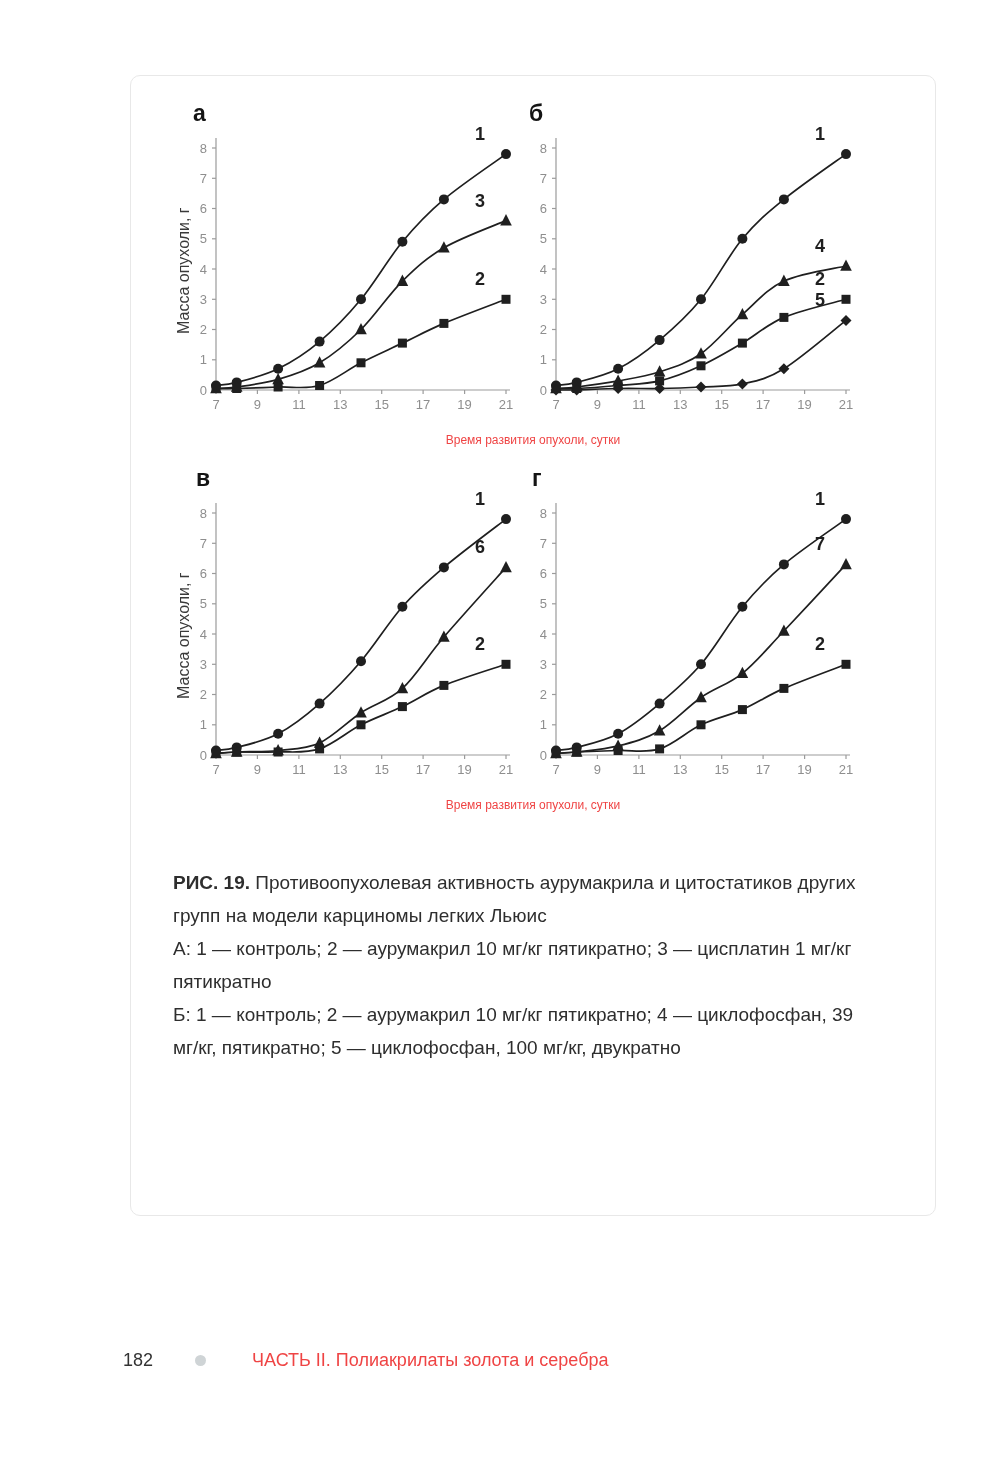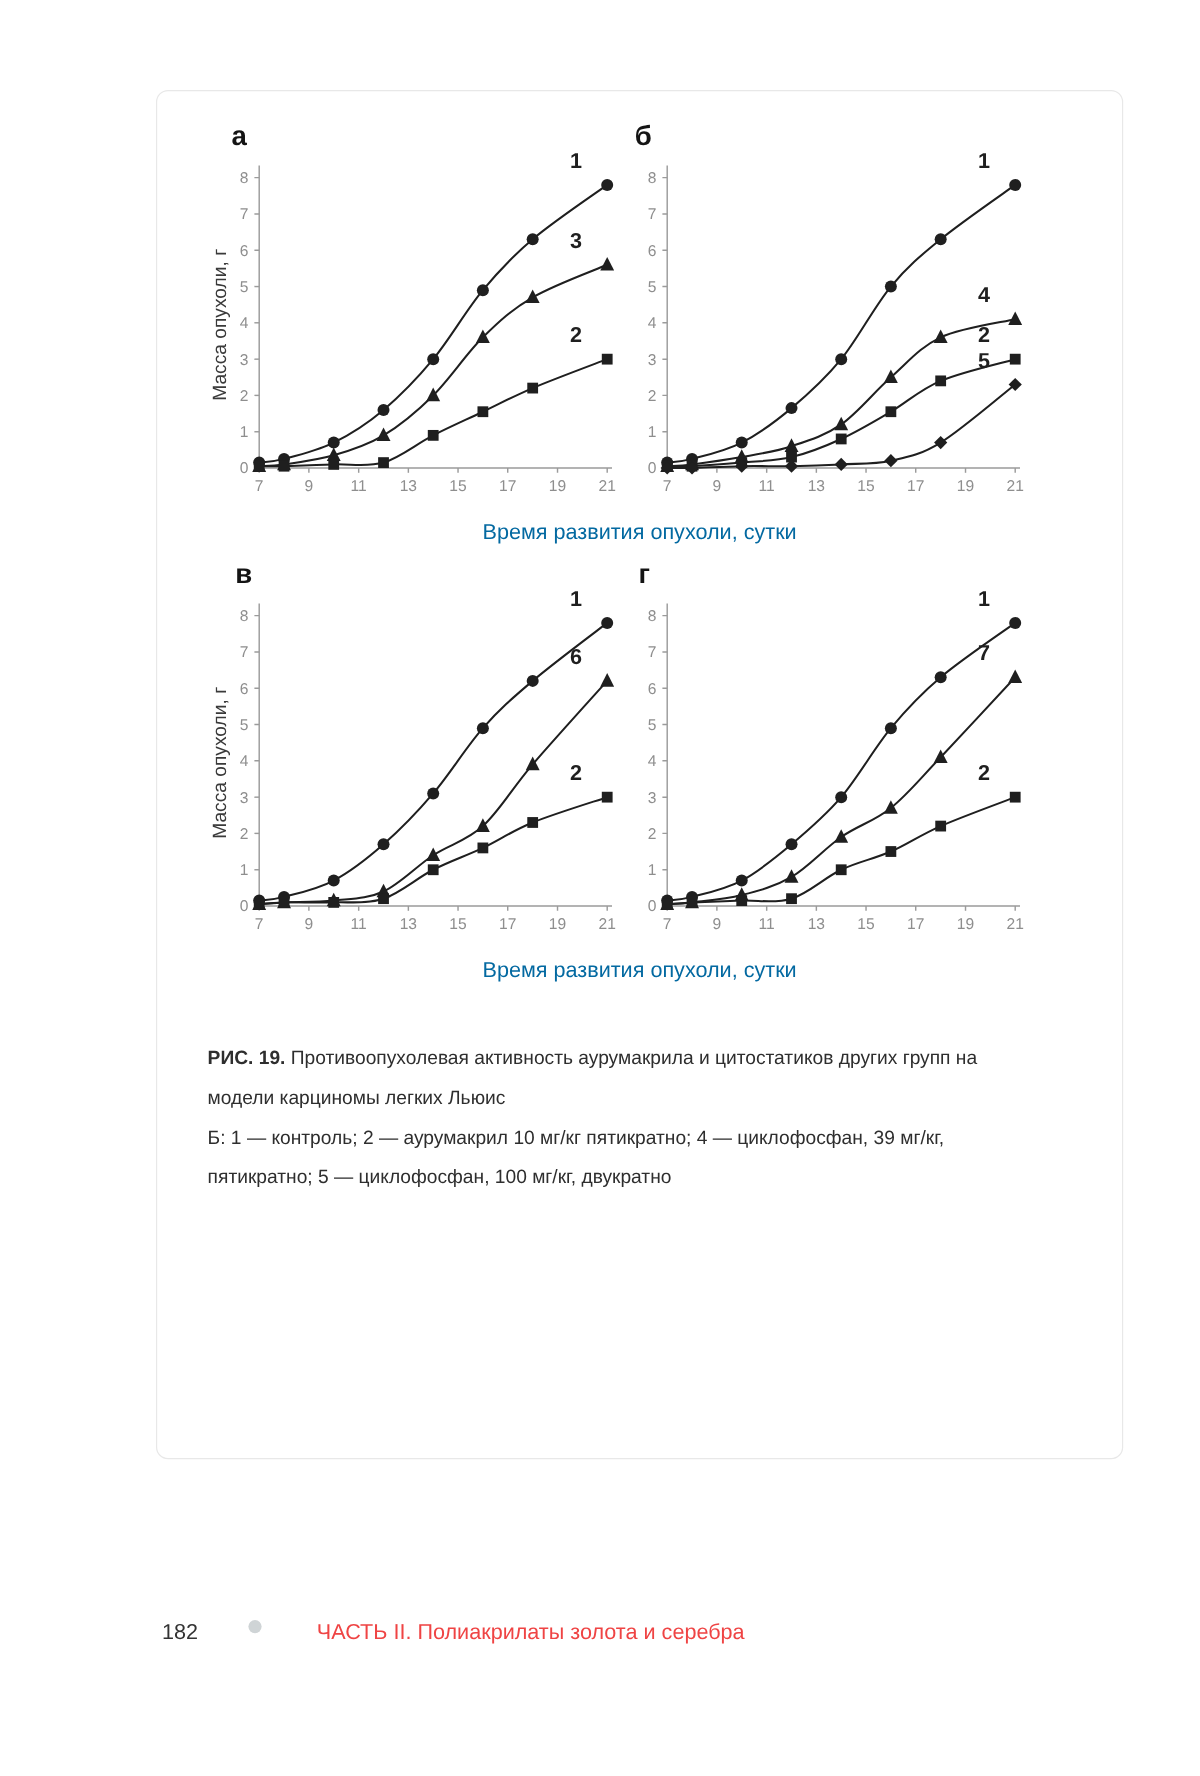--- a/index.html
+++ b/index.html
@@ -23,37 +23,37 @@
     position: absolute;
     font-size: 16px; color: #3a3a3a;
     transform: rotate(-90deg);
     transform-origin: 0 0;
     white-space: nowrap;
   }
 
   .xlabel {
     position: absolute; left: 0; width: 100%;
     text-align: center;
-    font-size: 18px; color: #0369a1; font-weight: 500;
+    font-size: 12px; color: #ef4444; font-weight: 500;
   }
 
   .chart { position: absolute; width: 366px; height: 312px; }
   .chart svg { display: block; }
   .chart text { font-family: "Liberation Sans", sans-serif; }
 
   .caption {
     position: absolute; left: 42px; top: 790px; width: 700px;
-    font-size: 16px; line-height: 33px; color: #2e2e2e;
+    font-size: 19px; line-height: 33px; color: #2e2e2e;
   }
   .caption p { margin: 0; }
   .cap-bold { font-weight: 700; }
 
   .footer {
-    position: absolute; left: 135px; top: 1350px; width: 800px;
-    display: flex; 
+    position: absolute; left: 123px; top: 1350px; width: 800px;
+    display: flex; align-items: center;
     font-size: 18px;
   }
   .pagenum { color: #333333; }
   .dot {
     width: 11px; height: 11px; border-radius: 50%;
     background: #cfd4d6;
     margin: 0 46px 0 42px;
     display: inline-block;
   }
   .chapter { color: #ef4444; }
@@ -356,20 +356,21 @@
         <rect x="333.5" y="176.8" width="9" height="9" fill="#1f1f1f"></rect>
         <text x="312.0" y="167.3" text-anchor="middle" font-size="18" font-weight="700" fill="#1f1f1f">2</text>
       </svg>
     </div>
 
   <div class="xlabel" style="top:357px">Время развития опухоли, сутки</div>
   <div class="xlabel" style="top:722px">Время развития опухоли, сутки</div>
 
   <div class="caption">
     <p><span class="cap-bold">РИС. 19.</span> <span>Противоопухолевая активность аурумакрила и цитостатиков других групп на модели карциномы легких Льюис</span></p>
+    <p>А: 1 — контроль; 2 — аурумакрил 10 мг/кг пятикратно; 3 — цисплатин 1 мг/кг пятикратно</p>
     <p>Б: 1 — контроль; 2 — аурумакрил 10 мг/кг пятикратно; 4 — циклофосфан, 39 мг/кг, пятикратно; 5 — циклофосфан, 100 мг/кг, двукратно</p>
   </div>
 
 </div>
 
 <div class="footer">
   <span class="pagenum">182</span>
   <span class="dot"></span>
   <span class="chapter">ЧАСТЬ II. Полиакрилаты золота и серебра</span>
 </div>

